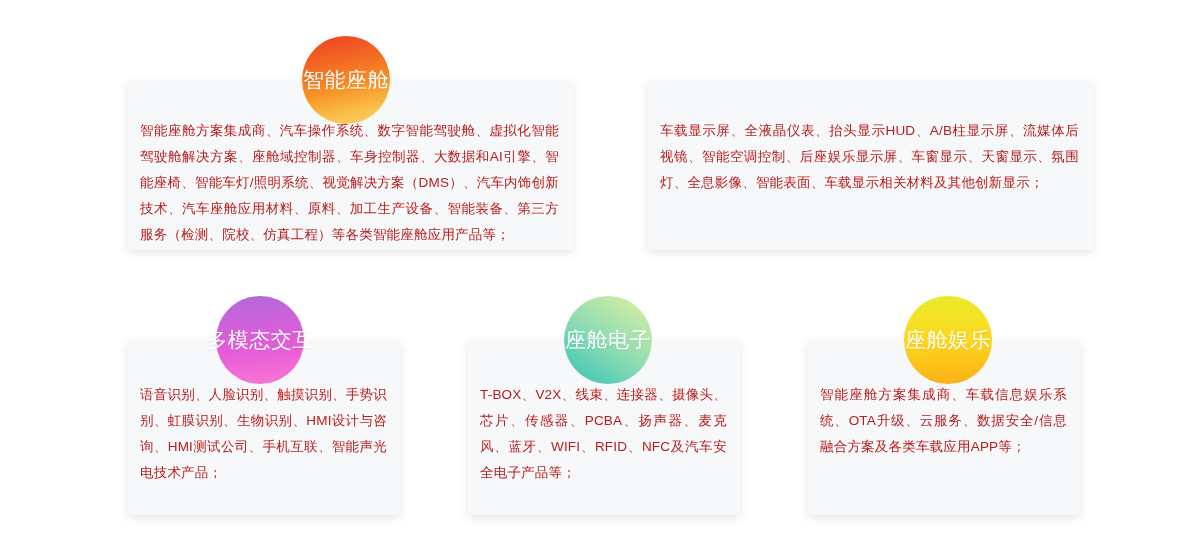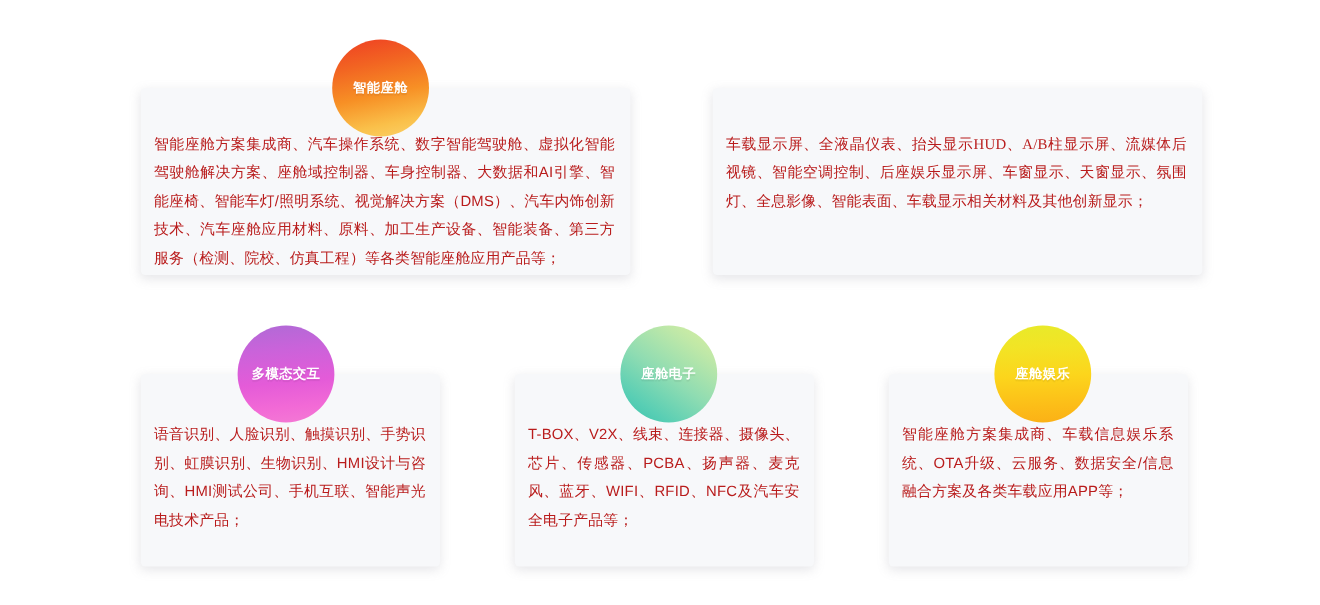--- a/index.html
+++ b/index.html
@@ -49,22 +49,22 @@
     width: 88px;
     height: 88px;
     border-radius: 50%;
     display: flex;
     align-items: center;
     justify-content: center;
     z-index: 5;
   }
   .badge-label {
     color: #ffffff;
-    font-size: 12px;
-    font-weight: bold;
+    font-size: 21px;
+    font-weight: normal;
     letter-spacing: 0.5px;
     white-space: nowrap;
     text-shadow: 0 1px 1px rgba(0,0,0,0.07);
   }
 
   
   #card-intelligent-cockpit {
     left: 128px;
     top: 80px;
     width: 445px;
@@ -78,21 +78,20 @@
     left: 302px;
     top: 36px;
     background: linear-gradient(168deg, #ef4123 2%, #f26522 28%, #f79025 56%, #fac04a 82%, #fbd26a 100%);
   }
 
   #card-cockpit-display {
     left: 648px;
     top: 80px;
     width: 445px;
     height: 170px;
-    font-family: Liberation Serif, serif;
   }
   #card-cockpit-display .card-body {
     top: 38px;
     padding: 0 14px 0 12px;
   }
   #badge-cockpit-display {
     left: 822px;
     top: 36px;
     background: linear-gradient(160deg, #1a8cf0 0%, #24a2f5 32%, #31c0fb 66%, #3ad6ff 100%);
   }

